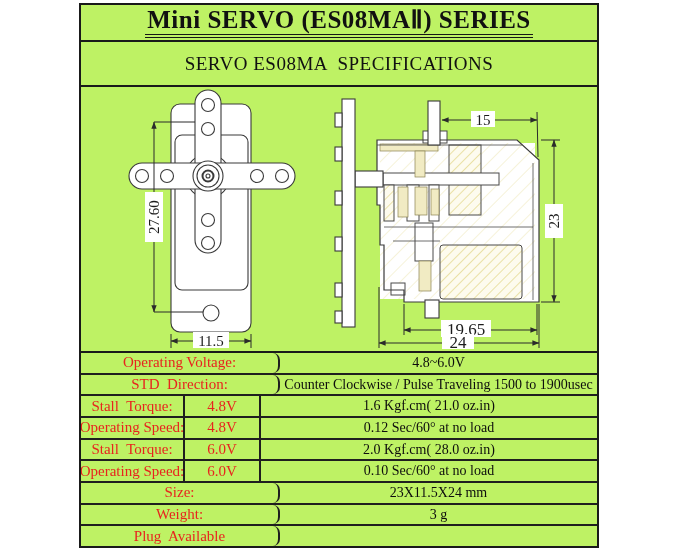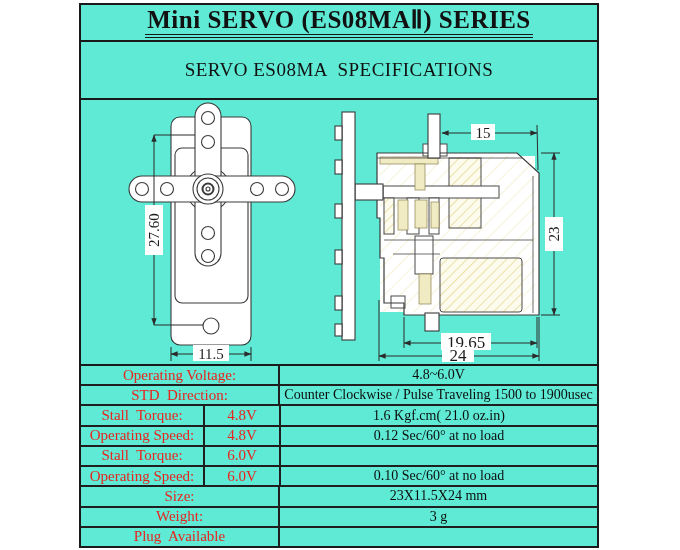--- a/index.html
+++ b/index.html
@@ -1,35 +1,35 @@
 <!DOCTYPE html>
 <html><head>
 <meta charset="utf-8">
 <style>
   html,body{margin:0;padding:0;background:#fff;}
   .stage{position:relative;width:680px;height:550px;background:#ffffff;overflow:hidden;
          font-family:"Liberation Serif", serif;color:#111;}
   .frame{position:absolute;left:79px;top:3px;width:520px;height:545px;
-         border:2px solid #1a1a1a;box-sizing:border-box;display:flex;flex-direction:column;background:#5eead4;}
+         border:2px solid #1a1a1a;box-sizing:border-box;display:flex;flex-direction:column;background:#bef264;}
   .title-row{height:37px;border-bottom:2px solid #1a1a1a;box-sizing:border-box;
              display:flex;align-items:center;justify-content:center;}
   .title-text{font-size:25px;font-weight:bold;letter-spacing:.5px;white-space:pre;
               border-bottom:4px double #151515;line-height:1.05;padding:0 2px 1px 2px;}
-  .subtitle-row{height:58px;border-bottom:2px solid #1a1a1a;box-sizing:border-box;
+  .subtitle-row{height:45px;border-bottom:2px solid #1a1a1a;box-sizing:border-box;
                 display:flex;align-items:center;justify-content:center;}
   .subtitle-text{font-size:19px;letter-spacing:.5px;white-space:pre;}
   .drawing-row{height:266px;border-bottom:2px solid #1a1a1a;box-sizing:border-box;position:relative;}
   .spec-table{flex:1;display:flex;flex-direction:column;}
   .t-row{flex:1;display:flex;align-items:stretch;min-height:0;}
   .t-row + .t-row{border-top:2px solid #1f1f1f;}
   .cell{display:flex;align-items:center;justify-content:center;box-sizing:border-box;
         white-space:pre;overflow:hidden;line-height:1;}
   .lbl{color:#e8241e;font-size:15px;}
-  .lbl-full{width:199px;border-right:2px solid #1f1f1f;}
-  .lbl-split{width:124px;border-right:2px solid #1f1f1f;}
+  .lbl-full{width:199px;border-right:2px solid #1f1f1f;border-radius:7px;}
+  .lbl-split{width:104px;border-right:2px solid #1f1f1f;}
   .volt{width:76px;border-right:2px solid #1f1f1f;color:#e8241e;font-size:15px;}
   .val{flex:1;font-size:14px;color:#0d0d0d;}
   svg text{font-family:"Liberation Serif", serif;fill:#1c1c1c;}
 </style>
 </head>
 <body>
 
 <div class="stage">
   <div class="frame">
 
@@ -197,20 +197,21 @@
         <div class="cell val">1.6 Kgf.cm( 21.0 oz.in)</div>
       </div>
       <div class="t-row">
         <div class="cell lbl lbl-split">Operating Speed:</div>
         <div class="cell volt">4.8V</div>
         <div class="cell val">0.12 Sec/60° at no load</div>
       </div>
       <div class="t-row">
         <div class="cell lbl lbl-split">Stall  Torque:</div>
         <div class="cell volt">6.0V</div>
+        <div class="cell val">2.0 Kgf.cm( 28.0 oz.in)</div>
       </div>
       <div class="t-row">
         <div class="cell lbl lbl-split">Operating Speed:</div>
         <div class="cell volt">6.0V</div>
         <div class="cell val">0.10 Sec/60° at no load</div>
       </div>
       <div class="t-row">
         <div class="cell lbl lbl-full">Size:</div>
         <div class="cell val">23X11.5X24 mm</div>
       </div>

